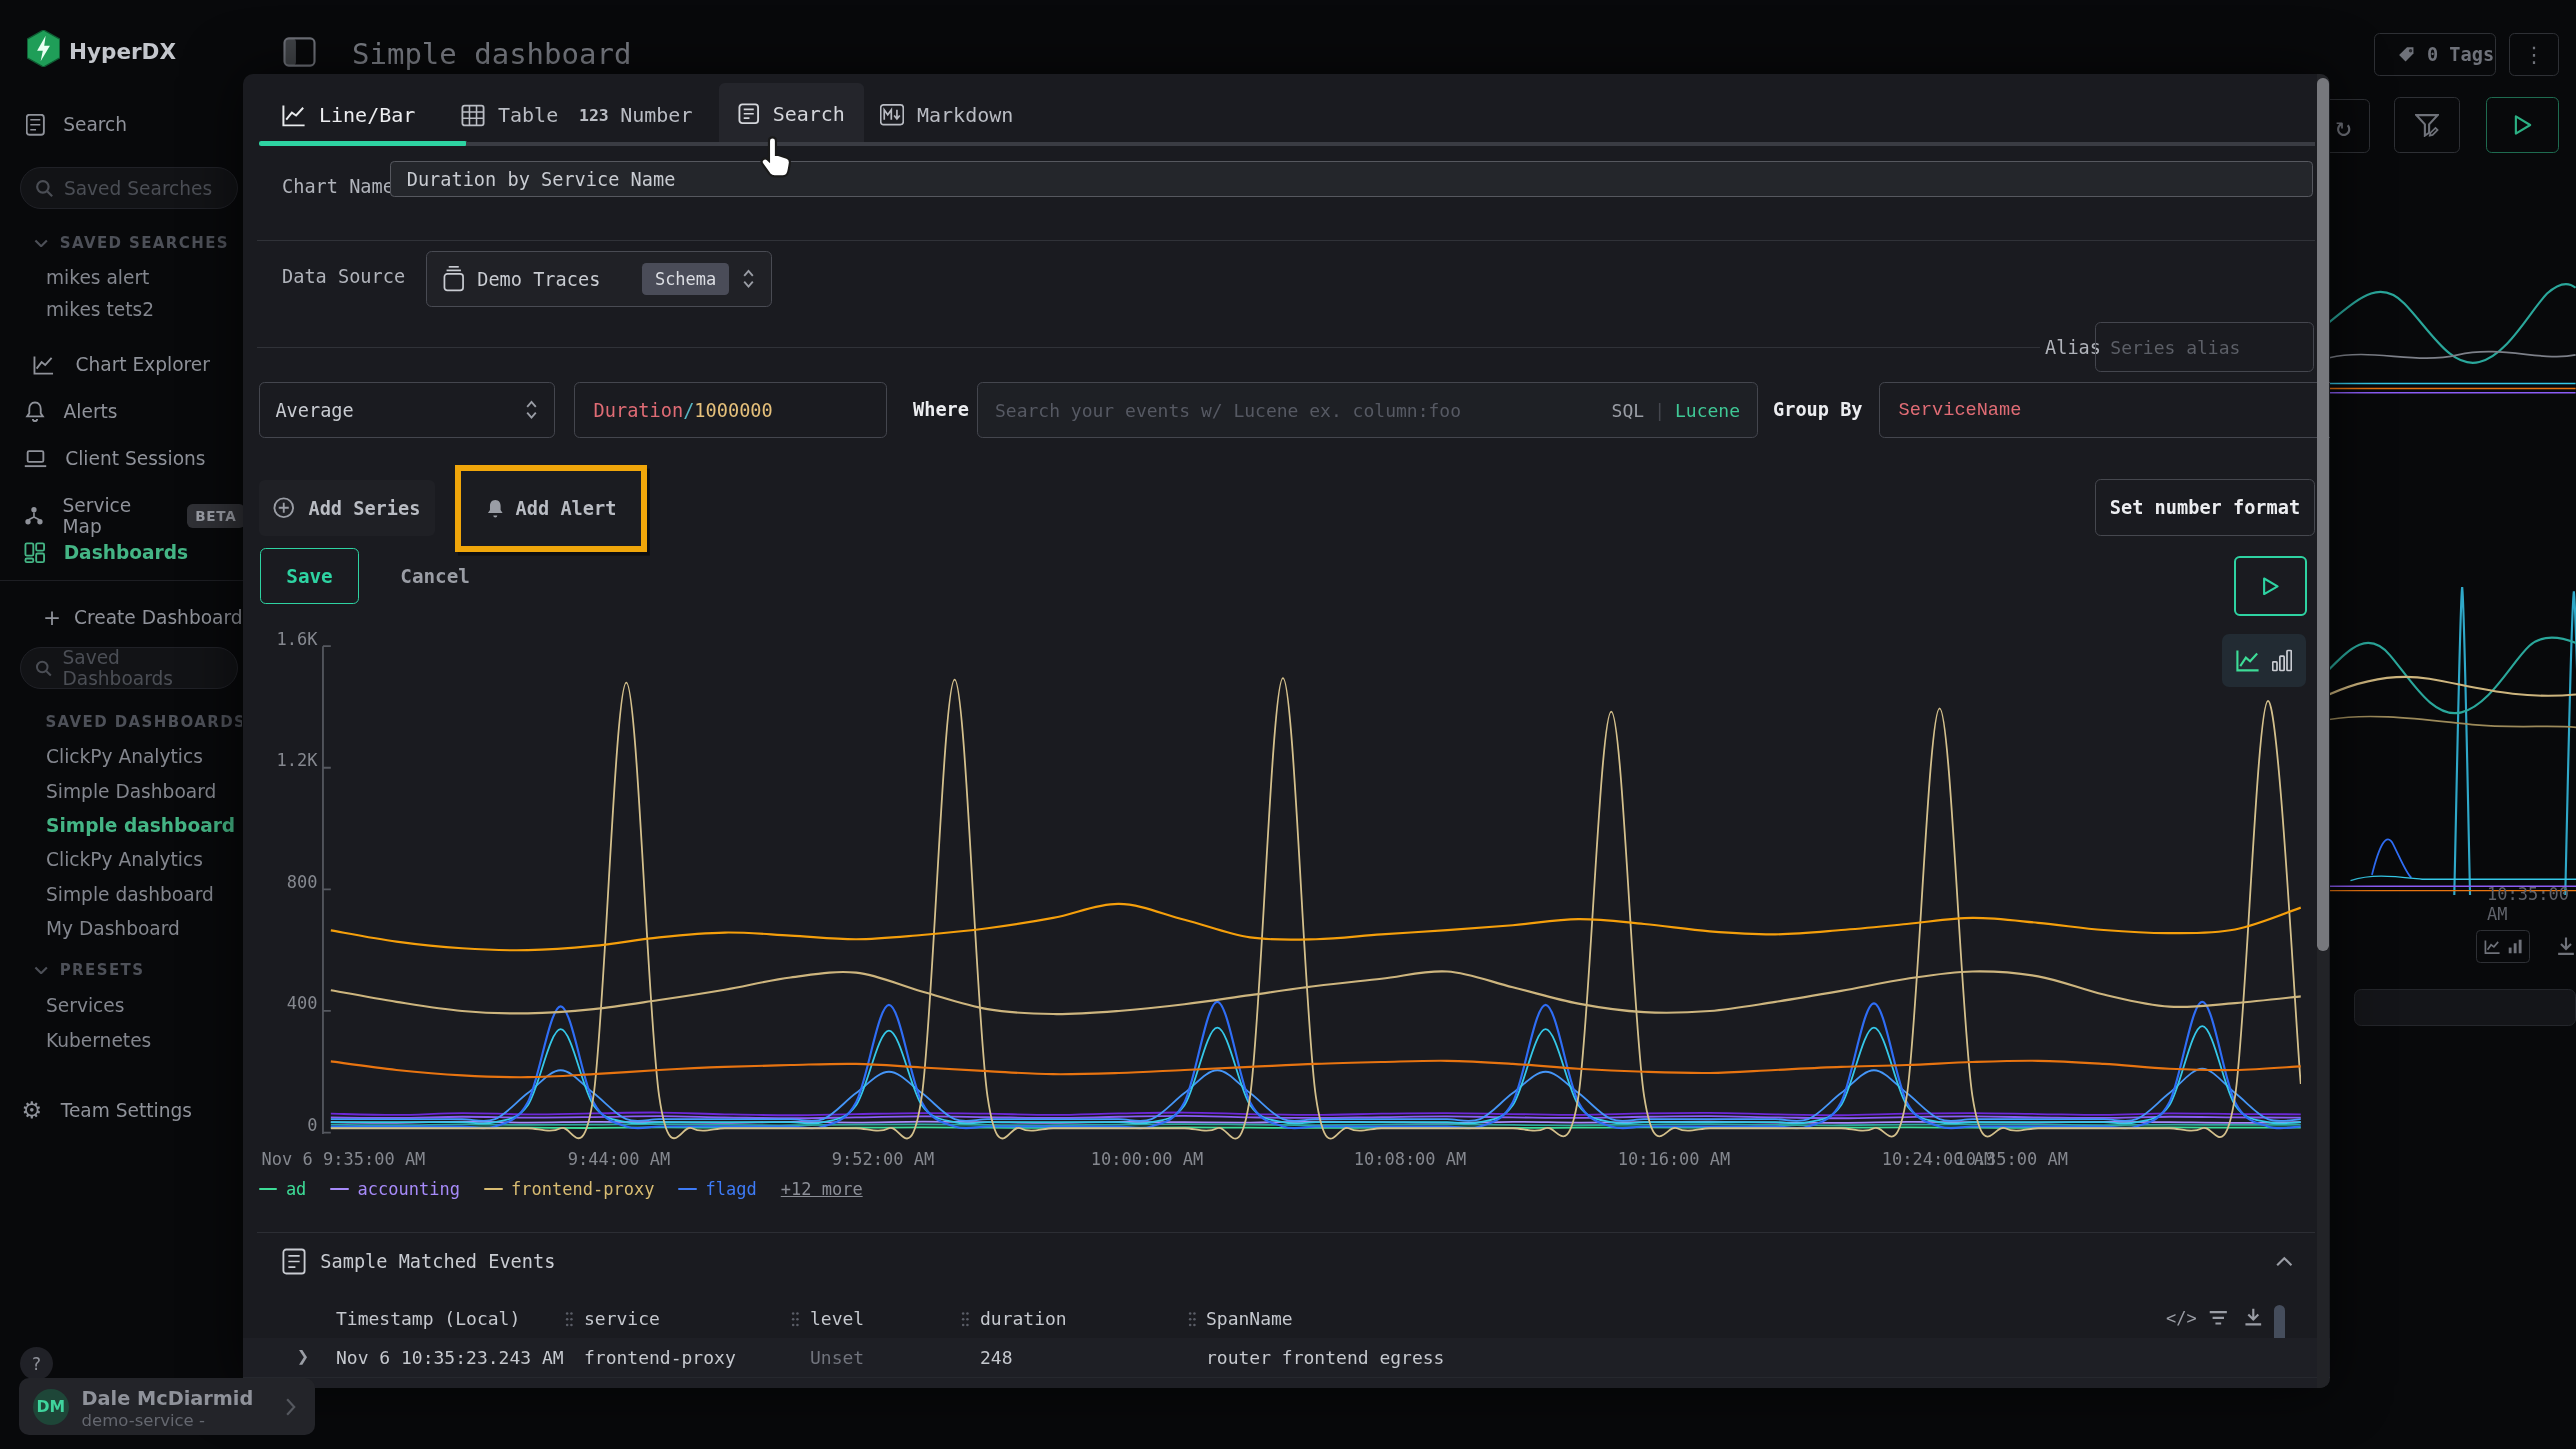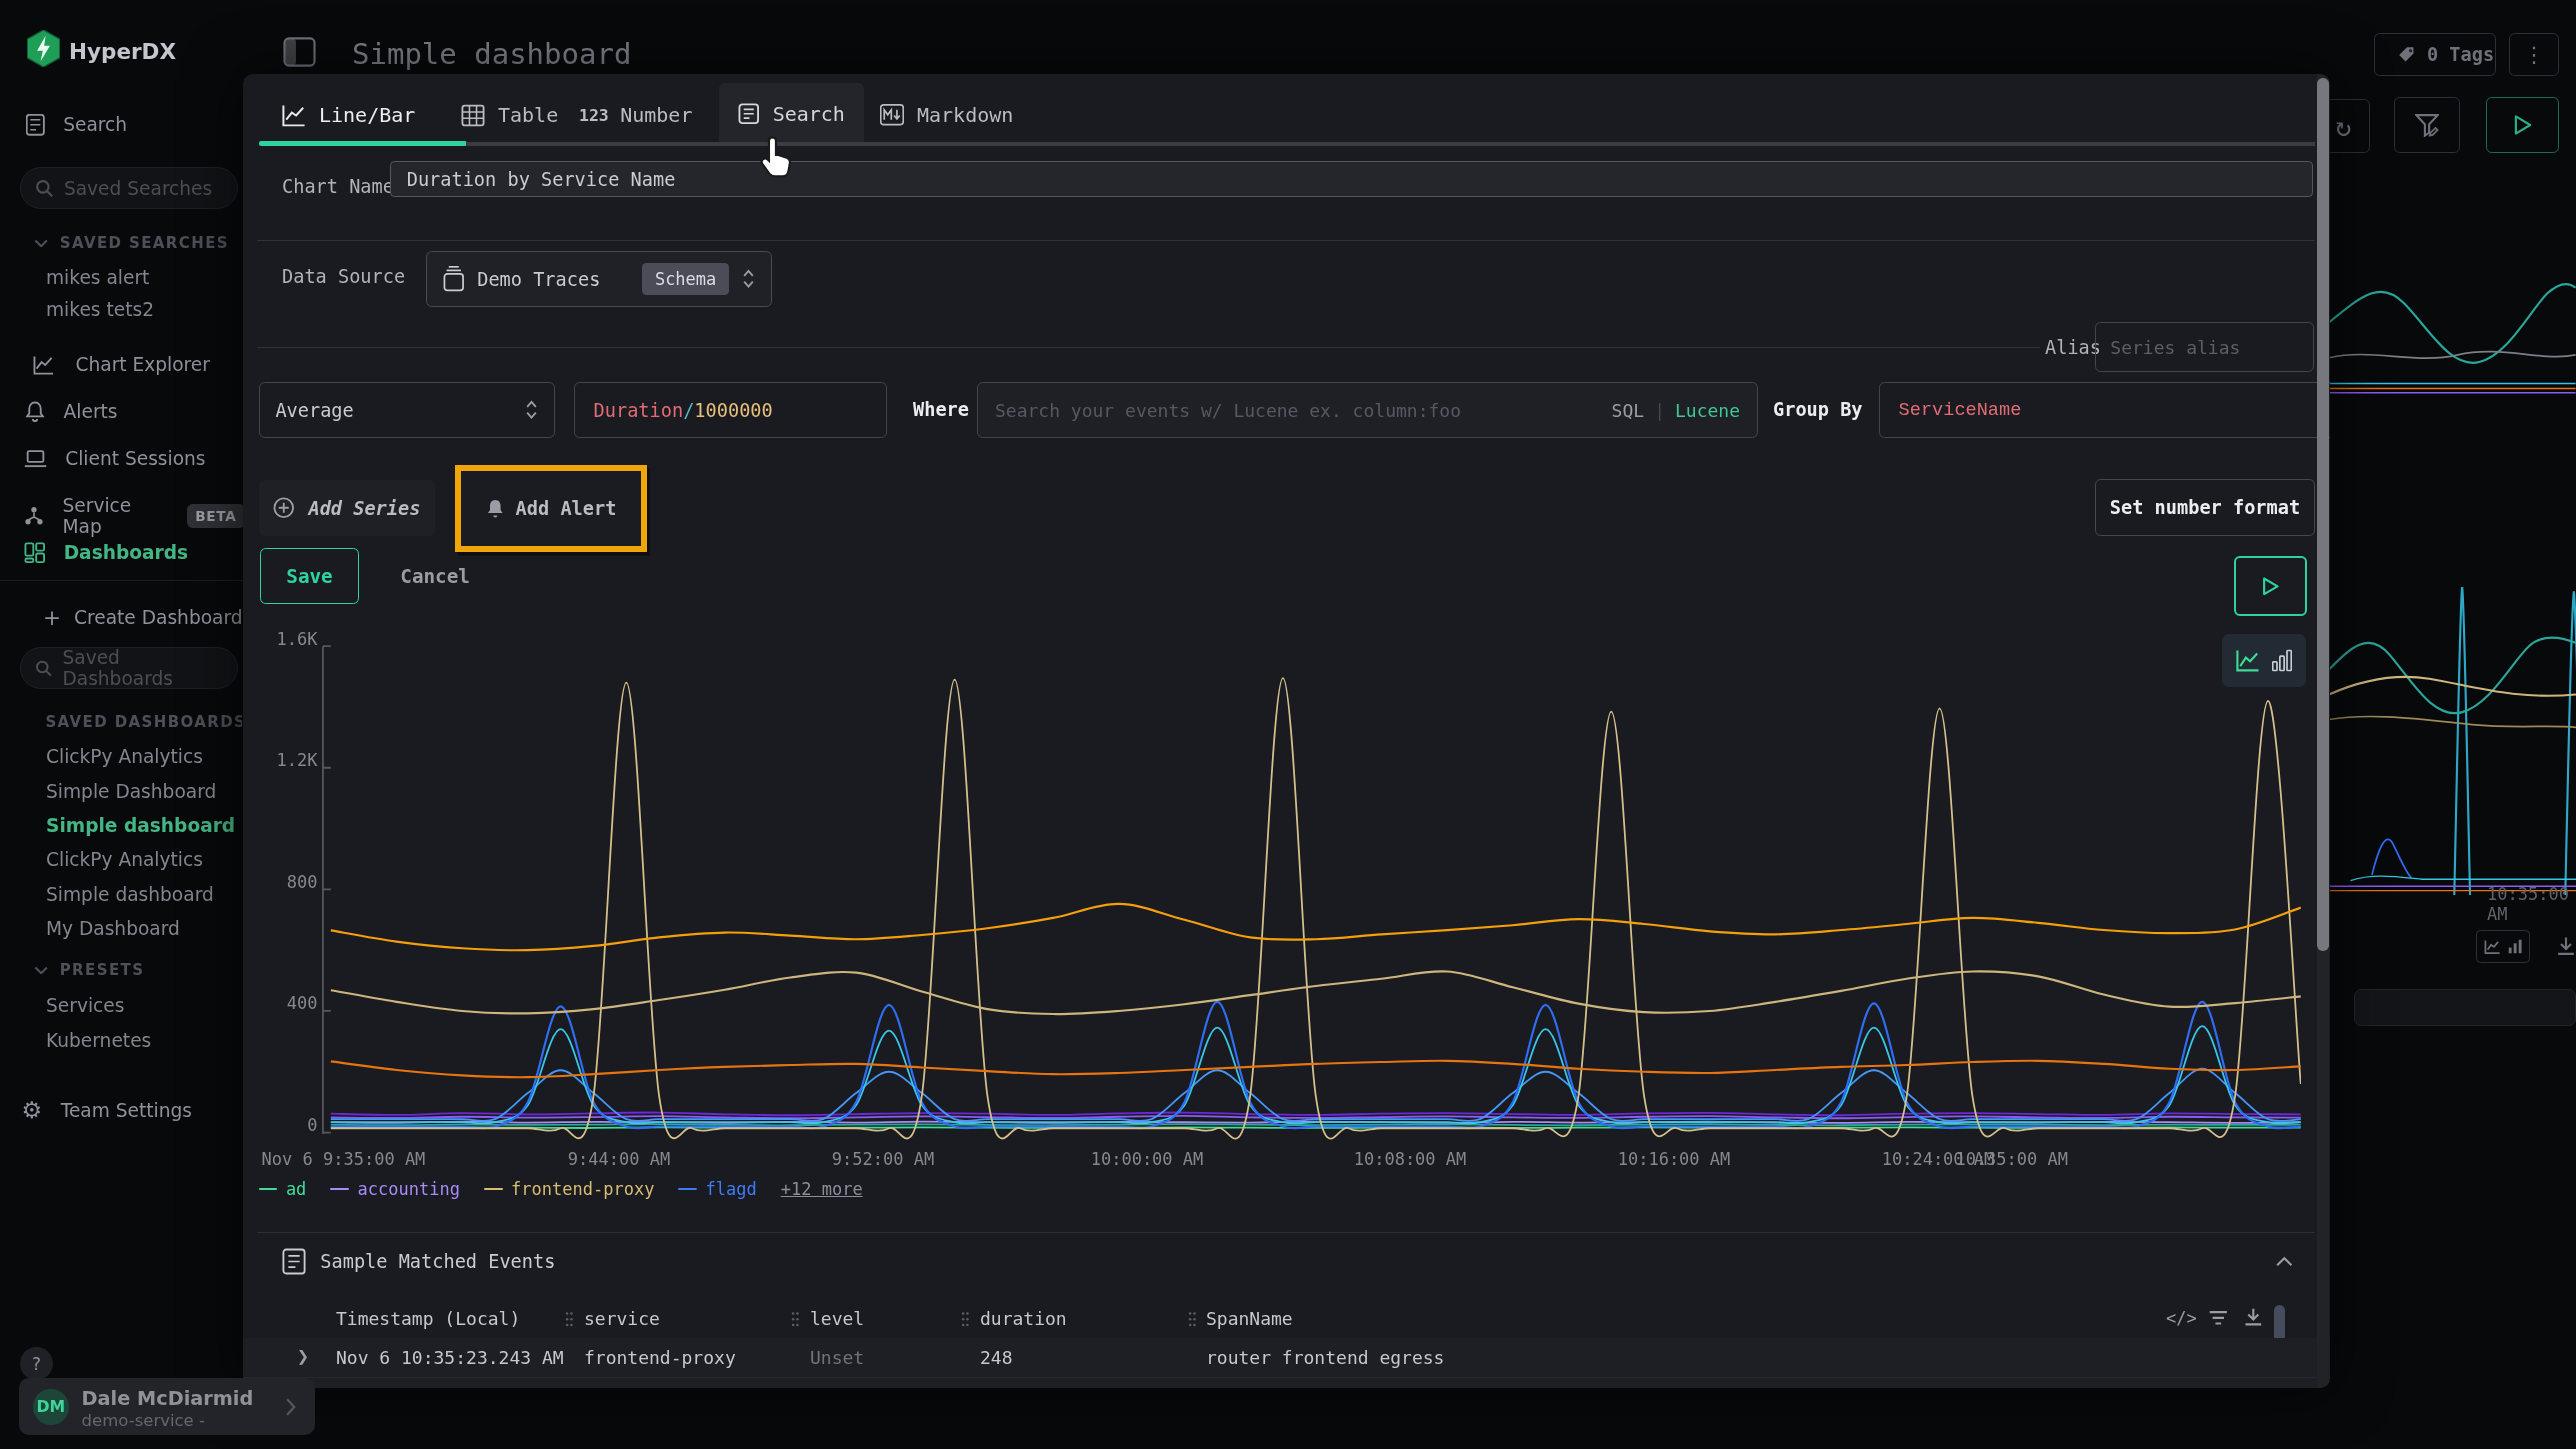--- a/index.html
+++ b/index.html
@@ -300,21 +300,21 @@
       <span style="color:#9a9da5;">SQL</span>
       <span style="color:#44464e;">|</span>
       <span style="color:#3fc795;">Lucene</span>
     </span>
   </div>
   <span class="abs s26 bold white" style="left:1530px;top:325px;">Group By</span>
   <div class="abs row" style="left:1636px;top:308px;width:472px;height:56px;border:1.4px solid #44464e;border-radius:5.7px;box-sizing:border-box;padding:0 18.6px;font-family:Liberation Mono, monospace;">
     <span class="s26" style="color:#e06c75;">ServiceName</span>
   </div>
 
-  <div class="abs row" style="left:15.7px;top:406px;width:176px;height:56px;background:#1f2025;border-radius:5.7px;justify-content:center;gap:14px;font-style:italic;">
+  <div class="abs row" style="left:15.7px;top:406px;width:176px;height:56px;background:#1f2025;border-radius:5.7px;justify-content:center;gap:14px;">
     <svg width="21.5" height="21.5" viewBox="0 0 30 30">
         <circle cx="15" cy="15" r="13" fill="none" stroke="#9a9da5" stroke-width="2.6"></circle>
         <path d="M15,8 V22 M8,15 H22" stroke="#9a9da5" stroke-width="2.6"></path>
       </svg>
     <span class="s26 bold" style="color:#b9bcc3;">Add Series</span>
   </div>
   <div class="abs" style="left:212px;top:391px;width:192px;height:87px;border:6.4px solid #f0a60a;box-sizing:border-box;box-shadow:2.9px 3.6px 0 rgba(0,0,0,0.45);">
     <div class="row" style="width:100%;height:100%;background:#1b1c21;justify-content:center;gap:11.4px;">
       <svg width="18.6" height="21.5" viewBox="0 0 28 30">
           <path d="M14,2 C8.5,2 6,6.5 6,11 v6 l-3,4.5 h22 L22,17 v-6 C22,6.5 19.5,2 14,2 z" fill="#9a9da5"></path>

